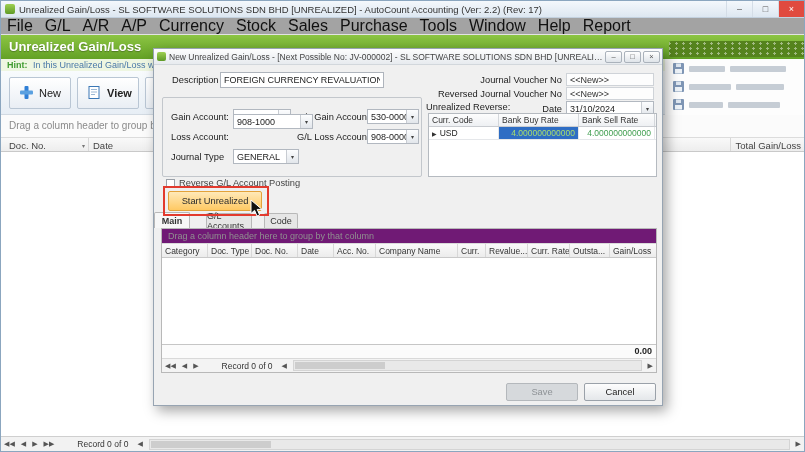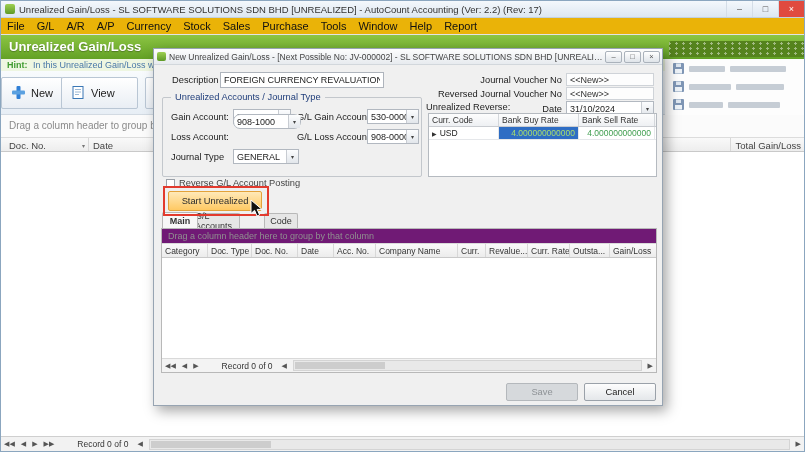--- a/index.html
+++ b/index.html
@@ -16,22 +16,22 @@
     display:flex; align-items:center; padding-left:4px; font-size:9.5px; color:#333; }
   .app-icon { width:10px; height:10px; background:linear-gradient(#9ed052,#5f9a27);
     border-radius:2px; margin-right:4px; flex:0 0 auto; }
   .titlebar-text { overflow:hidden; white-space:nowrap; text-overflow:ellipsis; flex:1; }
   .win-btns { display:flex; height:17px; flex:0 0 auto; }
   .win-btn { width:26px; height:16px; display:flex; align-items:center; justify-content:center;
     font-size:9px; color:#555; border-left:1px solid #d4dde7; }
   .win-btn.close { background:#e04a3f; color:#fff; }
 
   
-  .menubar { position:absolute; top:17px; left:0; right:0; height:17px; background:#eab308;
-    border-bottom:1px solid #e3e3e3; display:flex; align-items:center; font-size:11px; color:#111; }
+  .menubar { position:absolute; top:17px; left:0; right:0; height:17px; background:#a3a3a3;
+    border-bottom:1px solid #e3e3e3; display:flex; align-items:center; font-size:16px; color:#111; }
   .menu-item { padding:0 6px; height:100%; display:flex; align-items:center; }
 
   
   .green-band { position:absolute; top:34px; left:0; right:0; height:24px;
     background:linear-gradient(180deg,#8cc543,#63a125); }
   .page-title { color:#fff; font-weight:bold; font-size:13px; padding:4px 0 0 8px;
     text-shadow:0 1px 1px rgba(0,0,0,.3); }
   .sessions-strip { position:absolute; top:40px; left:668px; right:0; height:16px;
     background:#55831d; border-radius:2px 0 0 2px;
     background-image:radial-gradient(circle, rgba(255,255,255,.45) 1px, transparent 1.3px);
@@ -192,30 +192,30 @@
     <div class="page-title">Unrealized Gain/Loss</div>
   </div>
   <div class="sessions-strip"></div>
 
   <div class="hint-bar">
     <span class="hint-prefix">Hint:</span>
     <span class="hint-text">In this Unrealized Gain/Loss window, you</span>
   </div>
 
   <div class="toolbar">
-    <div class="tb-btn" style="left:0; width:62px;">
+    <div class="tb-btn" style="left:8px; width:62px;">
       <span>
         <svg width="15" height="15" viewBox="0 0 15 15">
             <rect x="5.5" y="1" width="4" height="13" rx="1" fill="#2f7fd6"></rect>
             <rect x="1" y="5.5" width="13" height="4" rx="1" fill="#5aa0e0"></rect>
           </svg>
       </span>
       <span>New</span>
     </div>
-    <div class="tb-btn" style="left:60px; width:77px;">
+    <div class="tb-btn" style="left:76px; width:62px;font-weight:bold;">
       <span>
         <svg width="15" height="15" viewBox="0 0 15 15">
             <rect x="2" y="1.5" width="10" height="12" fill="#fff" stroke="#3a77b5"></rect>
             <line x1="4" y1="4.5" x2="10" y2="4.5" stroke="#9cb8d4"></line>
             <line x1="4" y1="7" x2="10" y2="7" stroke="#9cb8d4"></line>
             <line x1="4" y1="9.5" x2="8" y2="9.5" stroke="#9cb8d4"></line>
           </svg>
       </span>
       <span>View</span>
     </div>
@@ -323,35 +323,34 @@
     <span class="lbl lbl-r" style="left:270px; top:40px; width:138px;">Reversed Journal Voucher No</span>
     <div class="flat-field" style="left:412px; top:38px; width:88px; height:13px;">&lt;&lt;New&gt;&gt;</div>
 
     <span class="lbl lbl-r" style="left:270px; top:55px; width:138px;">Date</span>
     <div class="combo" style="left:412px; top:52px; width:88px;">
       <span class="val">31/10/2024</span>
       <span class="arrow">▾</span>
     </div>
 
     <div class="groupbox">
-      <span class="groupbox-title">Unrealized Accounts / Journal Type</span>
 
       <span class="lbl" style="left:8px; top:14px;">Gain Account:</span>
       <div class="combo" style="left:70px; top:11px; width:58px;">
         <span class="val">530-1000</span>
         <span class="arrow">▾</span>
       </div>
       <span class="lbl" style="left:134px; top:14px;">G/L Gain Account:</span>
       <div class="combo" style="left:204px; top:11px; width:52px;">
         <span class="val">530-0000</span>
         <span class="arrow">▾</span>
       </div>
 
       <span class="lbl" style="left:8px; top:34px;">Loss Account:</span>
-      <div class="combo" style="left:70px; top:16px; width:68px;border-radius:7px;">
+      <div class="combo" style="left:70px; top:16px; width:80px;">
         <span class="val">908-1000</span>
         <span class="arrow">▾</span>
       </div>
       <span class="lbl" style="left:134px; top:34px;">G/L Loss Account:</span>
       <div class="combo" style="left:204px; top:31px; width:52px;">
         <span class="val">908-0000</span>
         <span class="arrow">▾</span>
       </div>
 
       <span class="lbl" style="left:8px; top:54px;">Journal Type</span>
@@ -383,42 +382,43 @@
     <div class="start-btn">
       <span>Start Unrealized</span>
     </div>
     <div class="annotation-rect"></div>
     <div class="cursor-arrow">
       <svg width="13" height="18" viewBox="0 0 13 18">
           <path d="M1 1 L1 14.5 L4.6 11.3 L7 17 L9.6 15.9 L7.2 10.4 L12 10.4 Z" fill="#111" stroke="#fff" stroke-width="1"></path>
         </svg>
     </div>
 
-    <div class="tab active" style="left:8px; width:36px;">Main</div>
-    <div class="tab" style="left:40px; width:46px;">G/L Accounts</div>
+    <div class="tab active" style="left:0; width:36px;">Main</div>
+    <div class="tab" style="left:52px; width:46px;">G/L Accounts</div>
     <div class="tab" style="left:110px; width:34px;">Code</div>
 
     <div class="tab-panel">
       <div class="panel-strip">
         <span>Drag a column header here to group by that column</span>
       </div>
       <div class="panel-header">
         <div class="g-col" style="width:46px;">Category</div>
         <div class="g-col" style="width:44px;">Doc. Type</div>
         <div class="g-col" style="width:46px;">Doc. No.</div>
         <div class="g-col" style="width:36px;">Date</div>
         <div class="g-col" style="width:42px;">Acc. No.</div>
         <div class="g-col" style="width:82px;">Company Name</div>
         <div class="g-col" style="width:28px;">Curr.</div>
         <div class="g-col" style="width:42px;">Revalue...</div>
         <div class="g-col" style="width:42px;">Curr. Rate</div>
         <div class="g-col" style="width:40px;">Outsta...</div>
         <div class="g-col" style="width:46px; border-right:none;">Gain/Loss</div>
       </div>
       <div class="panel-body"></div>
+      <div class="panel-total">0.00</div>
       <div class="panel-nav">
         <span class="nav-glyph">◀◀</span>
         <span class="nav-glyph">◀</span>
         <span class="nav-glyph">▶</span>
         <span class="rec-text">Record 0 of 0</span>
         <span class="nav-glyph">◀</span>
         <span class="hscroll">
           <span class="thumb" style="width:90px;"></span>
         </span>
         <span class="nav-glyph">▶</span>

